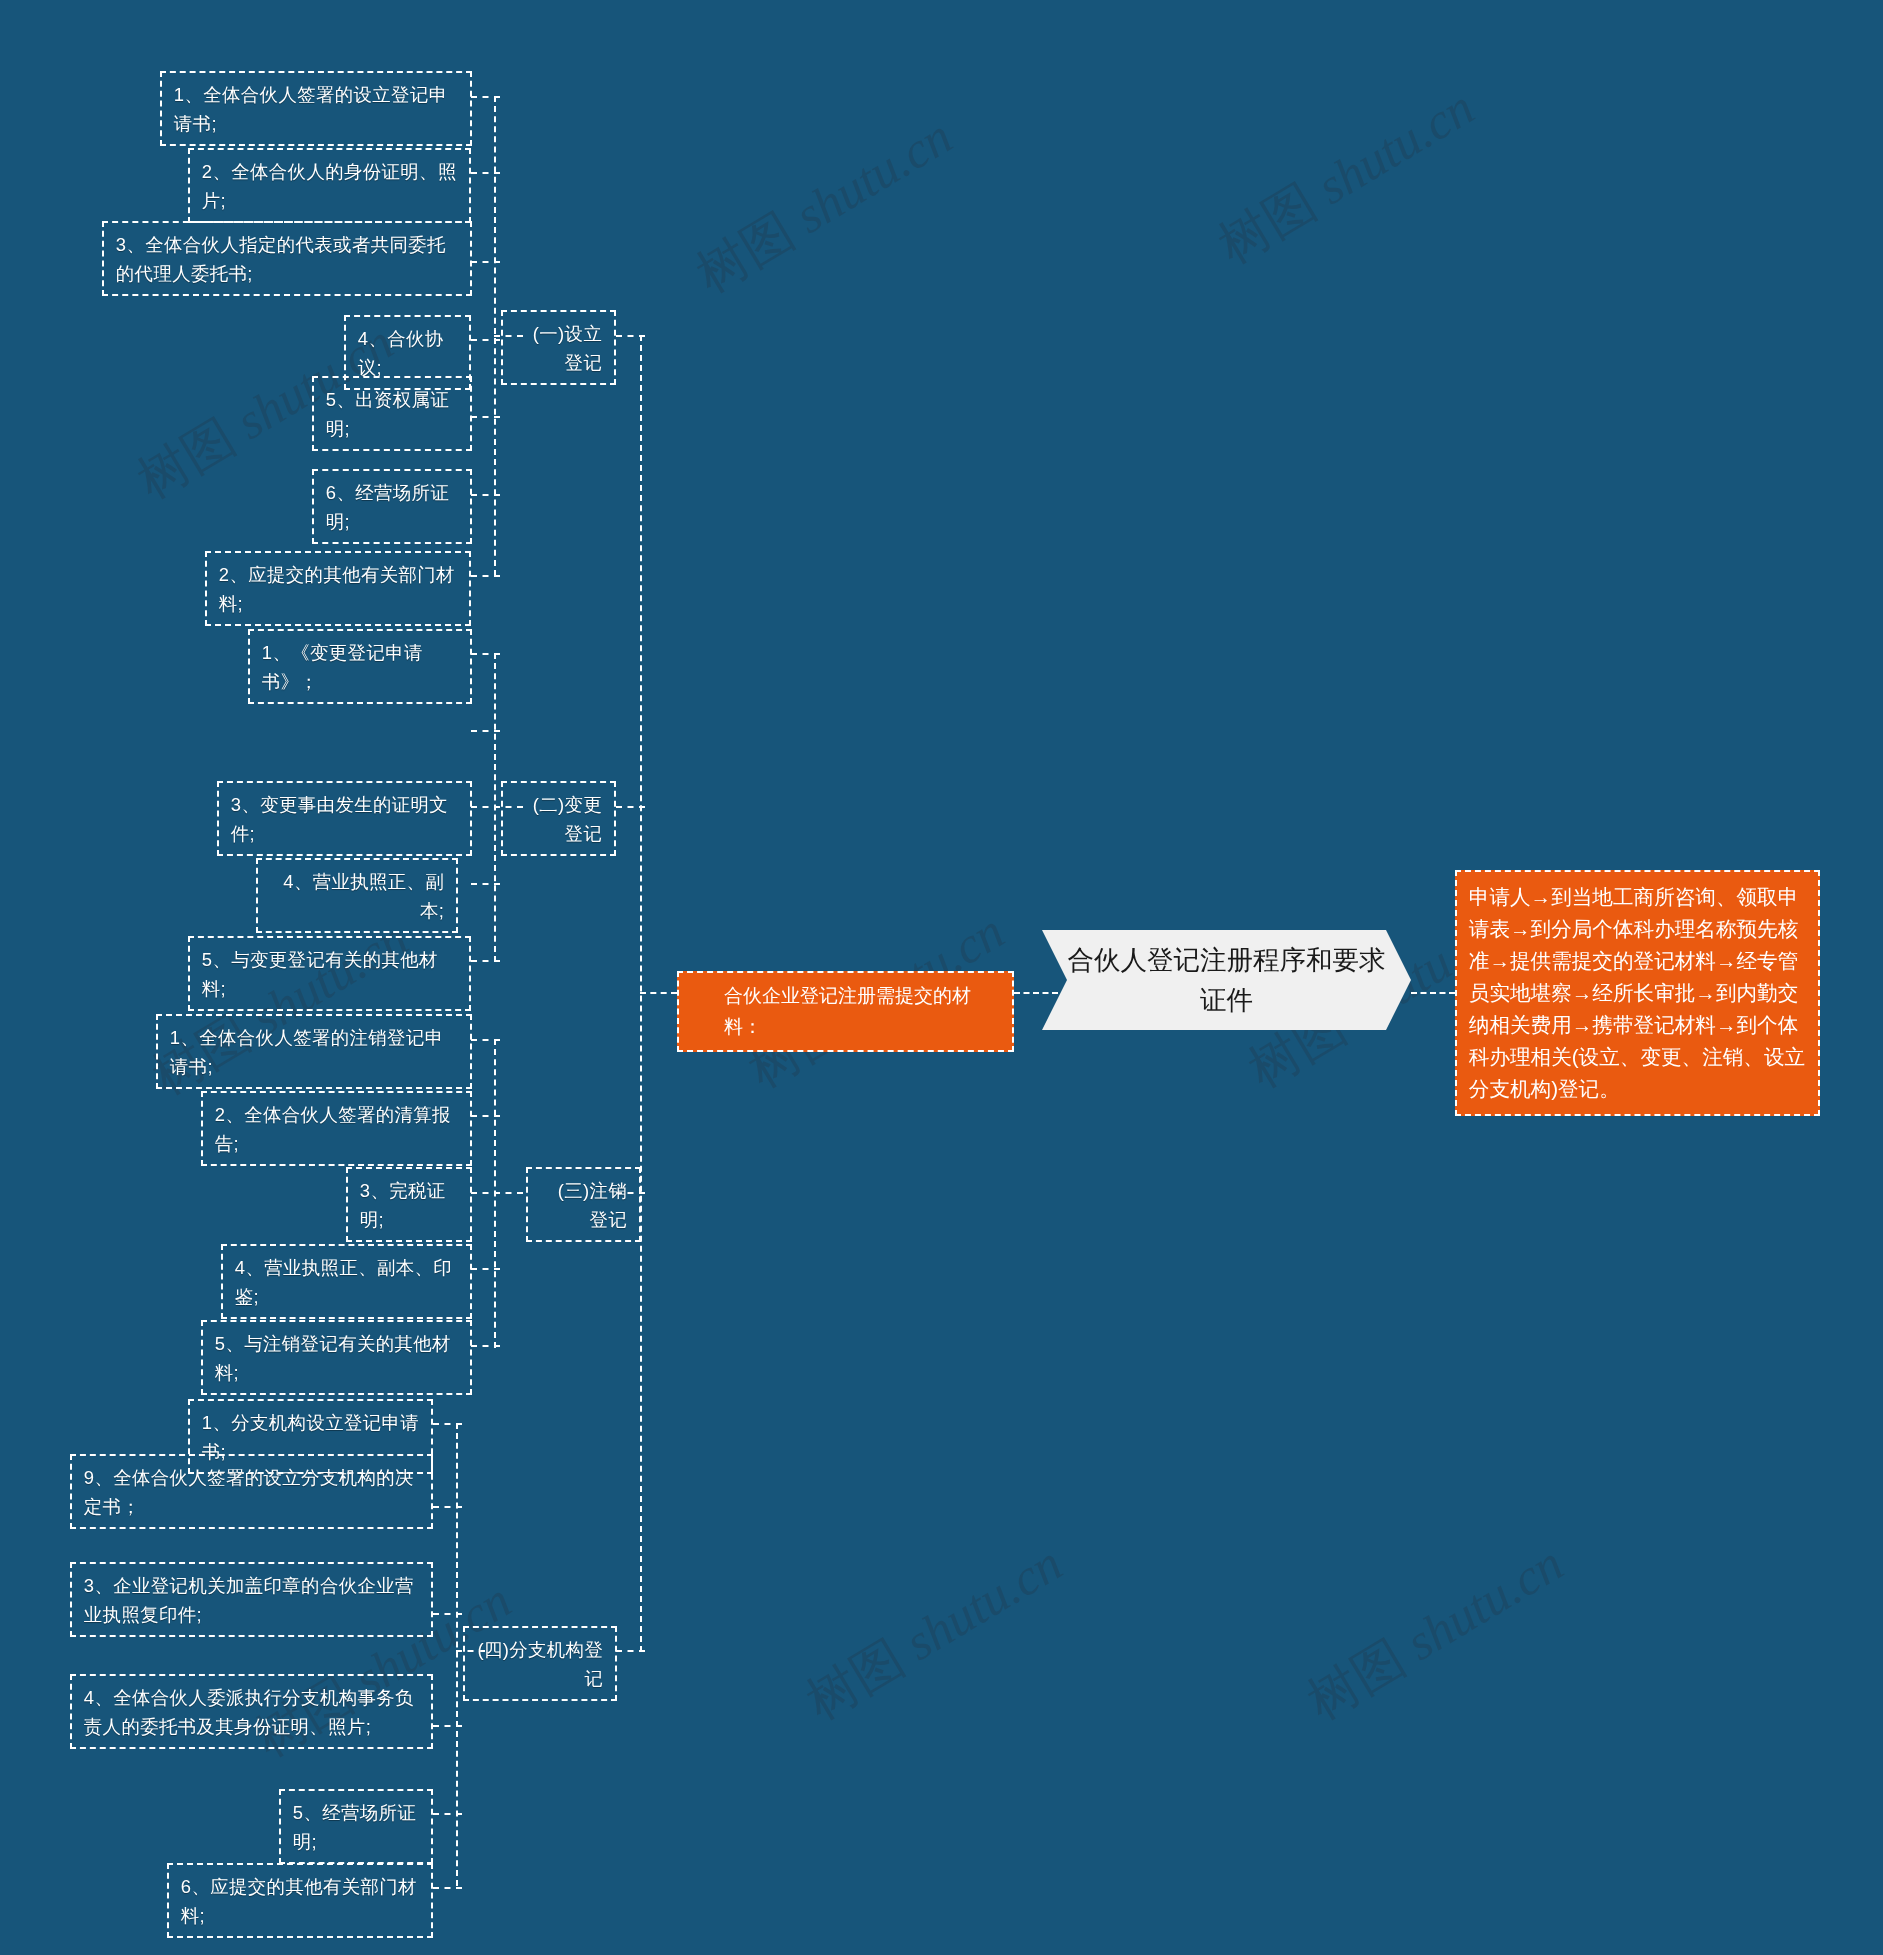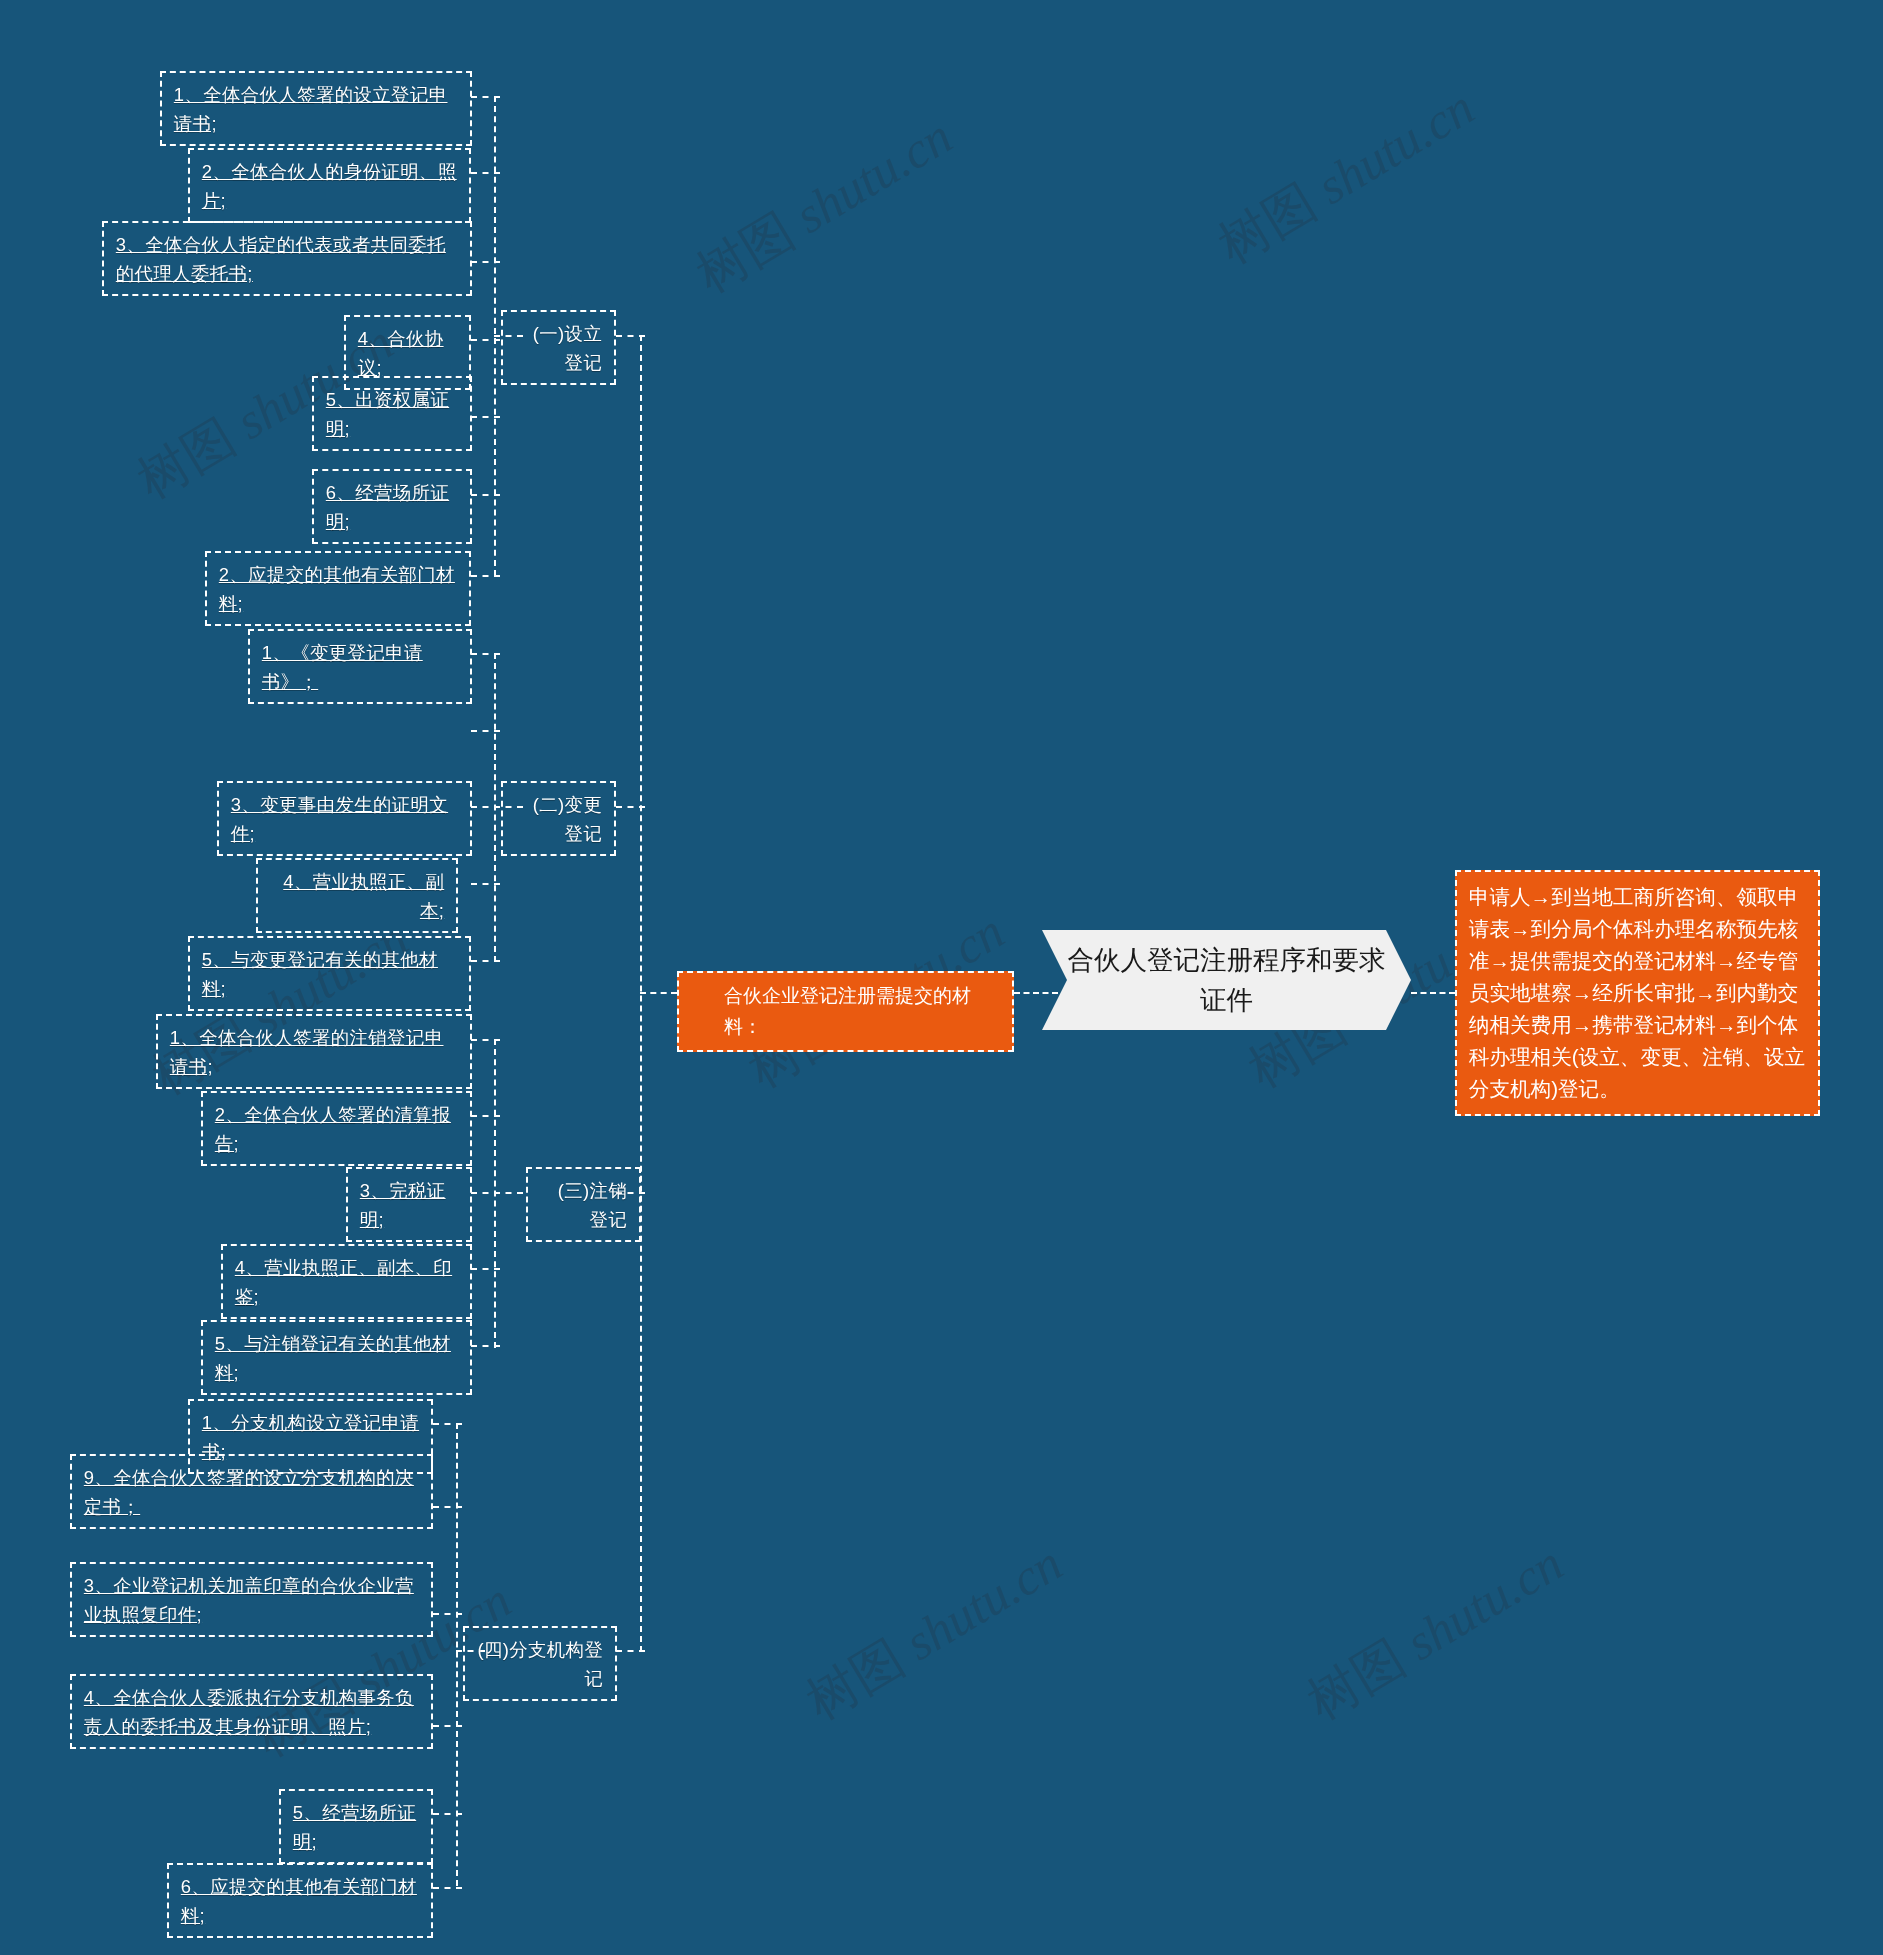--- a/index.html
+++ b/index.html
@@ -38,21 +38,21 @@
     box-sizing:border-box;
     border:2.2px dashed #ffffff;
     color:#ffffff;
     font-size:18.4px;
     line-height:29px;
     padding:6.6px 11.8px;
     z-index:3;
     text-shadow:0 0.7px 0.7px rgba(0,0,0,.35);
     letter-spacing:0.4px;
   }
-  .leaf{text-align:left;text-decoration:underline;}
+  .leaf{text-align:left;}
 
   .cat{text-align:right;}
 
   .branch{
     position:absolute;
     box-sizing:border-box;
     background:#ea5a10;
     border:2.2px dashed #ffffff;
     color:#ffffff;
     z-index:3;

